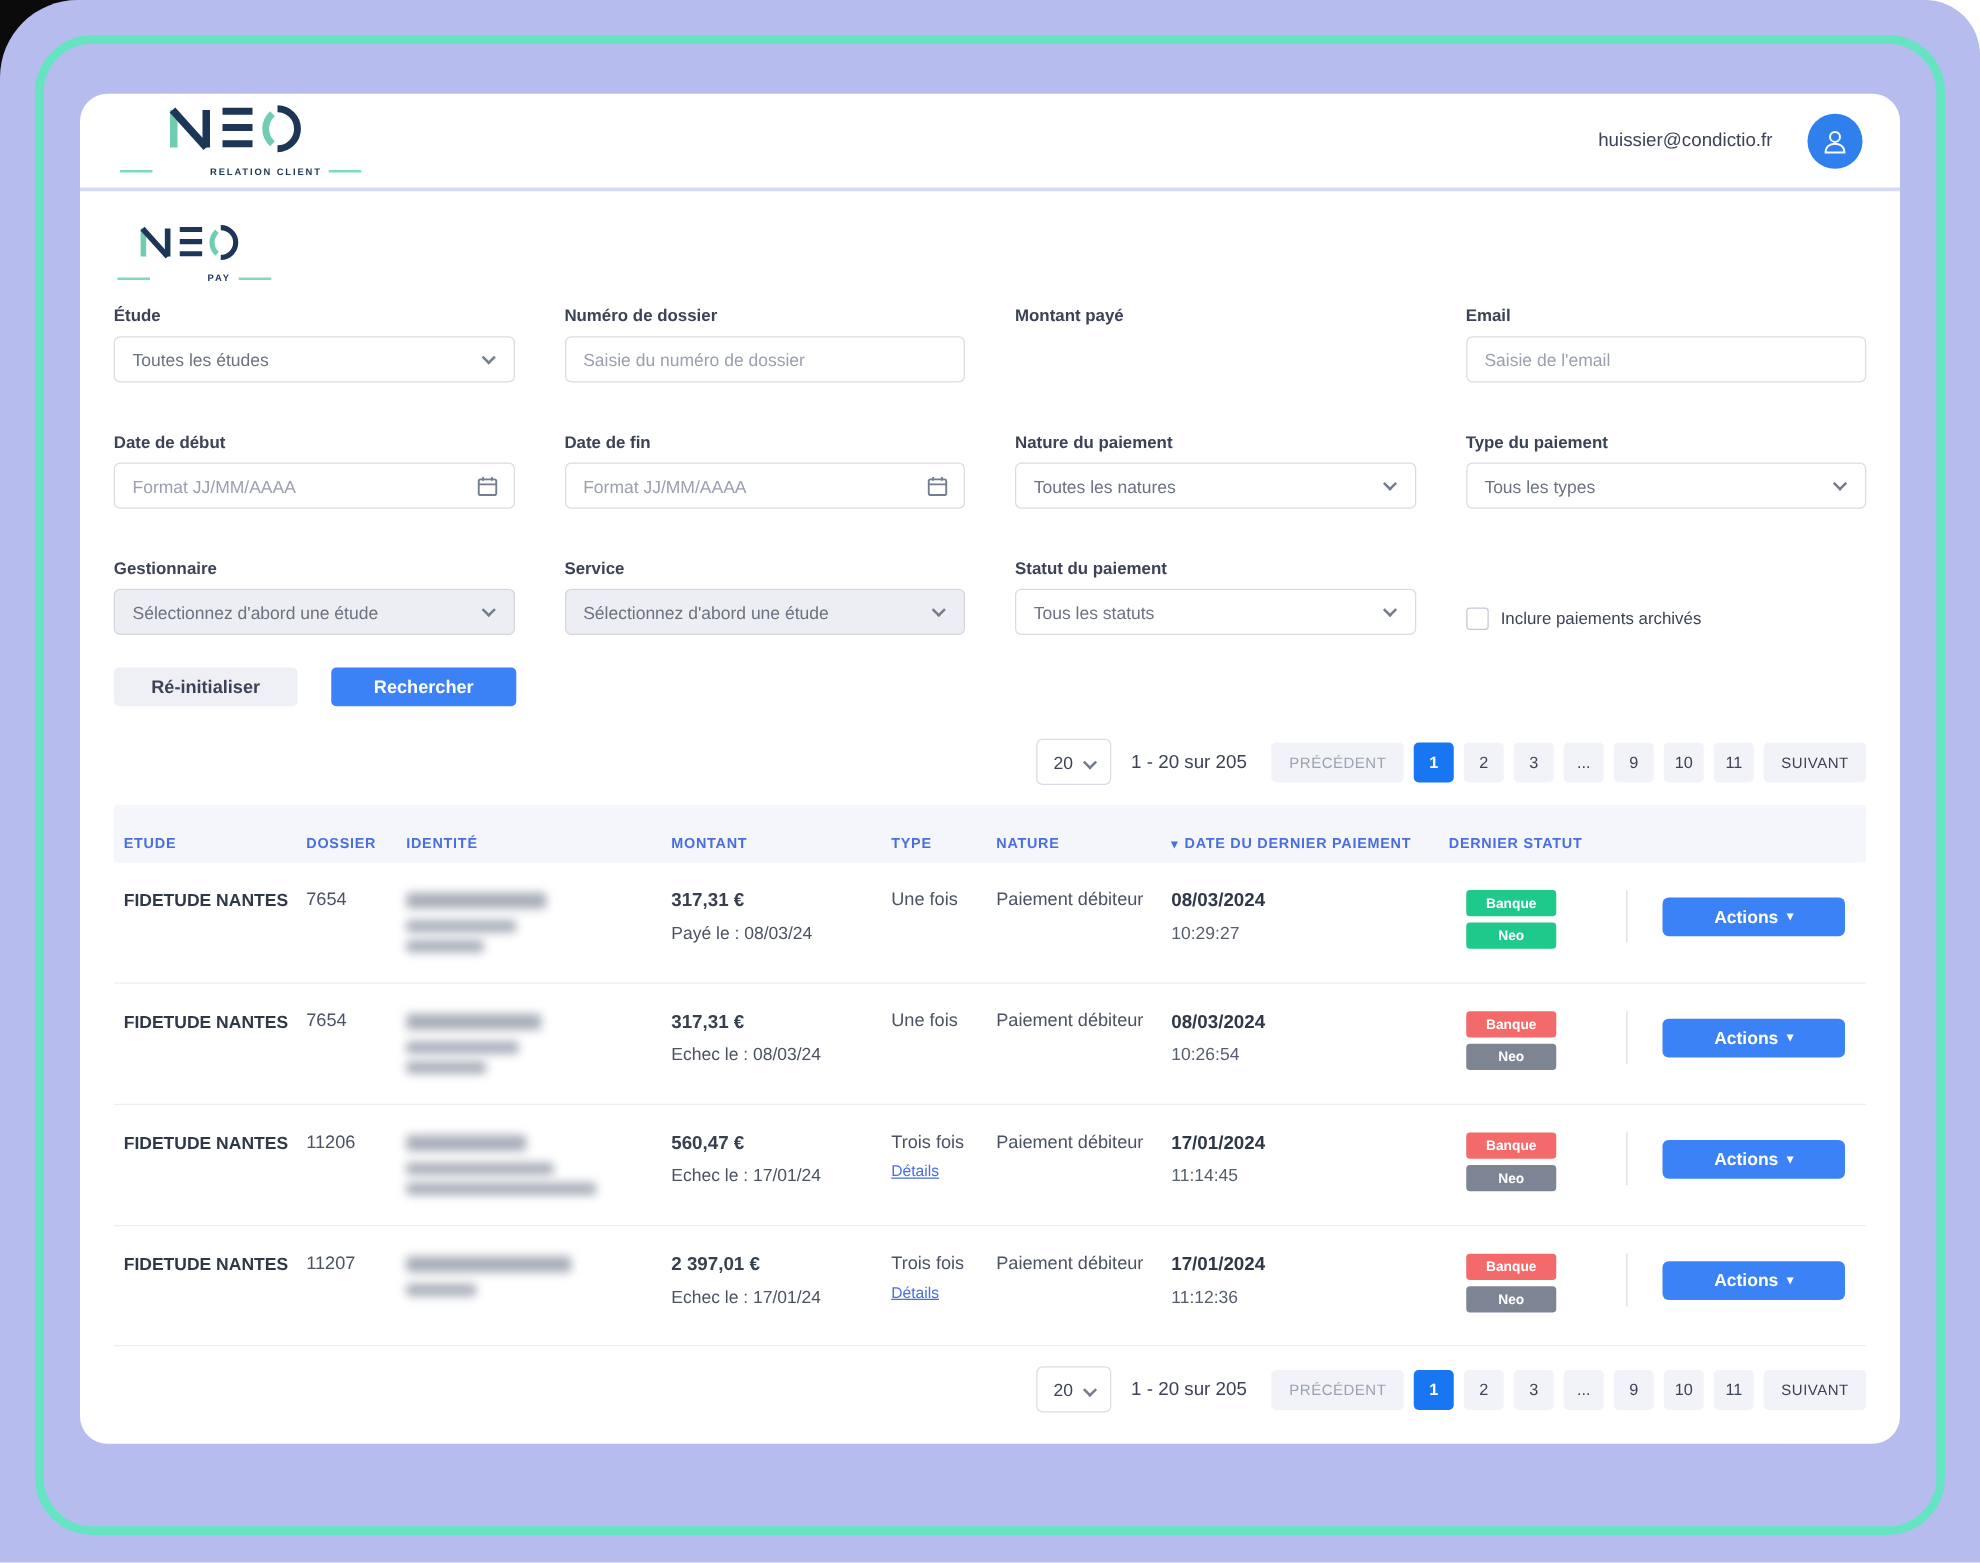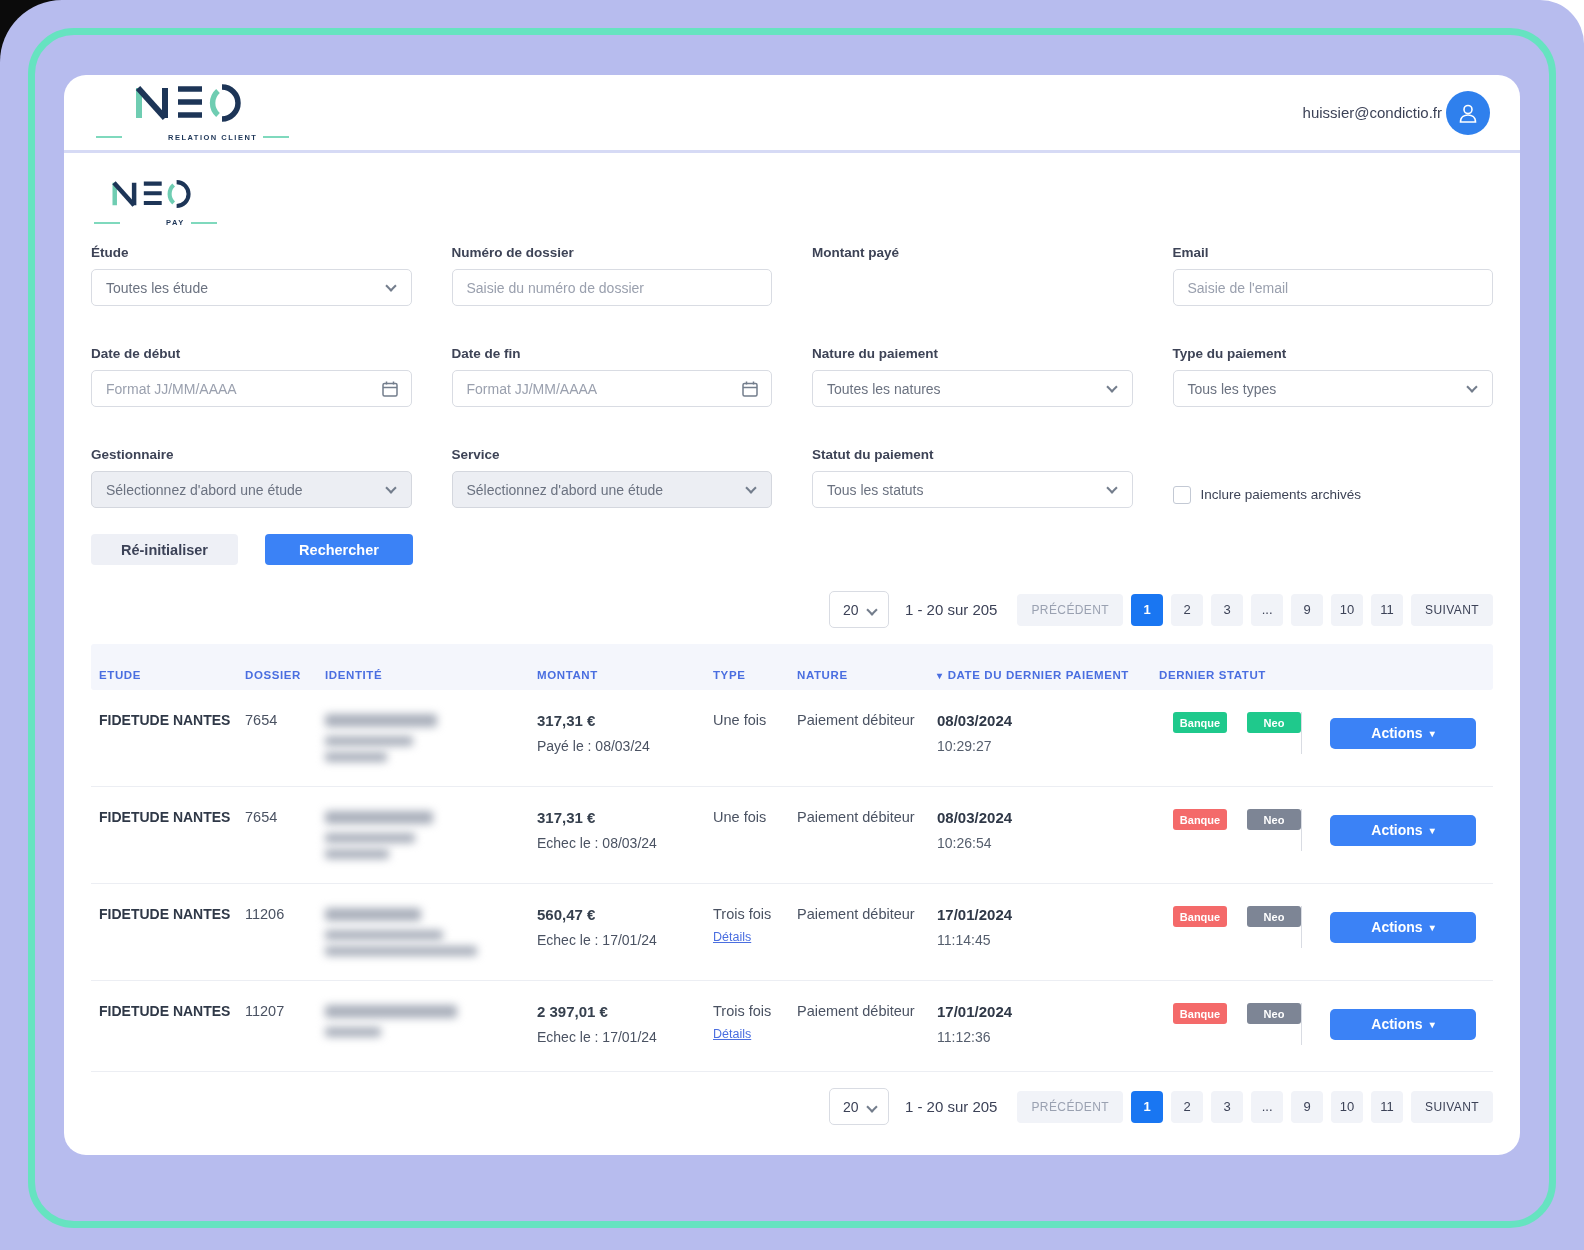--- a/index.html
+++ b/index.html
@@ -4,21 +4,21 @@
 <style>
   * { margin:0; padding:0; box-sizing:border-box; }
   html,body { width:1584px; height:1250px; font-family:"Liberation Sans", sans-serif; background:#ffffff; overflow:hidden; }
   .corner-black { position:absolute; top:0; left:0; width:140px; height:140px; background:#0b0b0b; z-index:0; }
   .lavender { position:absolute; inset:0; background:#b7bcee; border-radius:62px 44px 0 0; z-index:1; }
   .mint-frame { position:absolute; left:28px; top:28px; right:28px; bottom:22px; border:7px solid #66e3c0; border-radius:46px; z-index:2; }
   .card { position:absolute; left:64px; top:75px; width:1456px; height:1080px; background:#ffffff; border-radius:22px; z-index:3; overflow:hidden; }
 
   
   .topbar { height:78px; display:flex; align-items:center; justify-content:space-between; padding:0 30px 0 32px; border-bottom:3px solid #d6daf5; }
-  .userbox { display:flex; align-items:center; gap:4px; }
+  .userbox { display:flex; align-items:center; gap:28px; }
   .user-email { font-size:15px; color:#3c4257; }
   .avatar { width:44px; height:44px; border-radius:50%; background:#2f80ed; display:flex; align-items:center; justify-content:center; }
 
   
   .brand { display:inline-flex; flex-direction:column; align-items:center; }
   .brand-tagline { display:flex; align-items:center; gap:6px; margin-top:3px; }
   .brand-tagline .tl-line { height:2px; background:#7fd9bd; width:26px; }
   .brand-tagline .tl-text { font-size:7.5px; font-weight:bold; letter-spacing:1.5px; color:#1d3557;margin-left:40px; }
 
   
@@ -70,21 +70,21 @@
   .td-etude { font-size:14px; font-weight:bold; color:#2f3847; }
   .identity .blur-bar { background:#a8aeba; border-radius:3px; filter:blur(4px); }
   .identity .name { height:13px; margin-top:2px; }
   .identity .small { height:10px; margin-top:9px; }
   .identity .small + .small { margin-top:6px; }
   .m-amount { font-size:15px; font-weight:bold; color:#36404e; }
   .m-note { font-size:14px; color:#4a5262; margin-top:9px; }
   .details-link { display:inline-block; font-size:12.5px; color:#4a6ee0; text-decoration:underline; margin-top:8px; cursor:pointer; }
   .d-date { font-size:15px; font-weight:bold; color:#2f3847; }
   .d-time { font-size:14px; color:#555e6d; margin-top:9px; }
-  .statut-cell { display:flex; gap:20px; align-items:flex-start; padding-left:22px; }
+  .statut-cell { display:flex; flex-direction:column; gap:5px; align-items:flex-start; padding-left:22px; }
   .badge { width:72px; height:21px; border-radius:3px; color:#ffffff; font-size:11px; font-weight:bold; display:flex; align-items:center; justify-content:center; }
   .actions-cell { display:flex; align-items:center; justify-content:flex-end; gap:28px; padding-right:18px; }
   .v-divider { width:1px; height:42px; background:#d9dce3; }
   .btn-actions { width:146px; height:31px; background:#3b82f6; border:none; border-radius:5px; color:#fff; font-size:14px; font-weight:bold; font-family:inherit; display:flex; align-items:center; justify-content:center; gap:7px; cursor:pointer; }
   .btn-actions .caret { font-size:10px; }
   .foot-divider { border-top:1px solid #eceef3; margin-top:2px; }
 </style>
 </head>
 <body>
 
@@ -142,21 +142,21 @@
         <span class="tl-line"></span>
       </div>
     </div>
 
     
     <div class="filter-grid">
 
       <div class="field">
         <label>Étude</label>
         <div class="control">
-          <span class="value">Toutes les étude</span>
+          <span class="value">Toutes les études</span>
           <span class="chev"></span>
         </div>
       </div>
 
       <div class="field">
         <label>Numéro de dossier</label>
         <div class="control">
           <span class="placeholder">Saisie du numéro de dossier</span>
         </div>
       </div>

